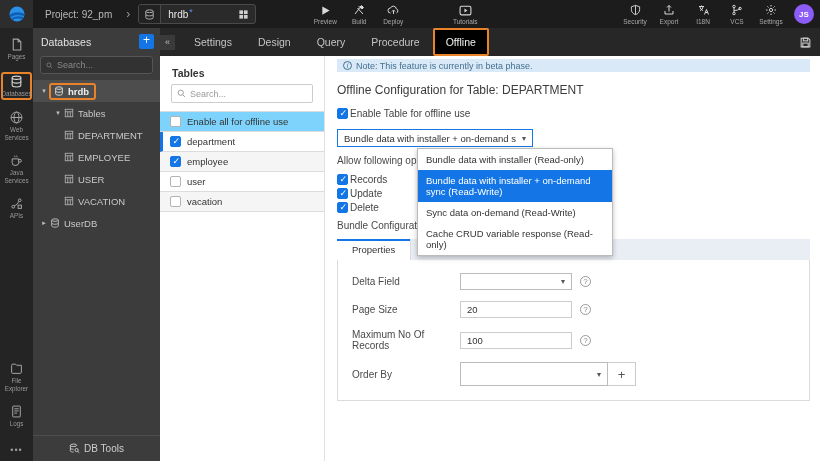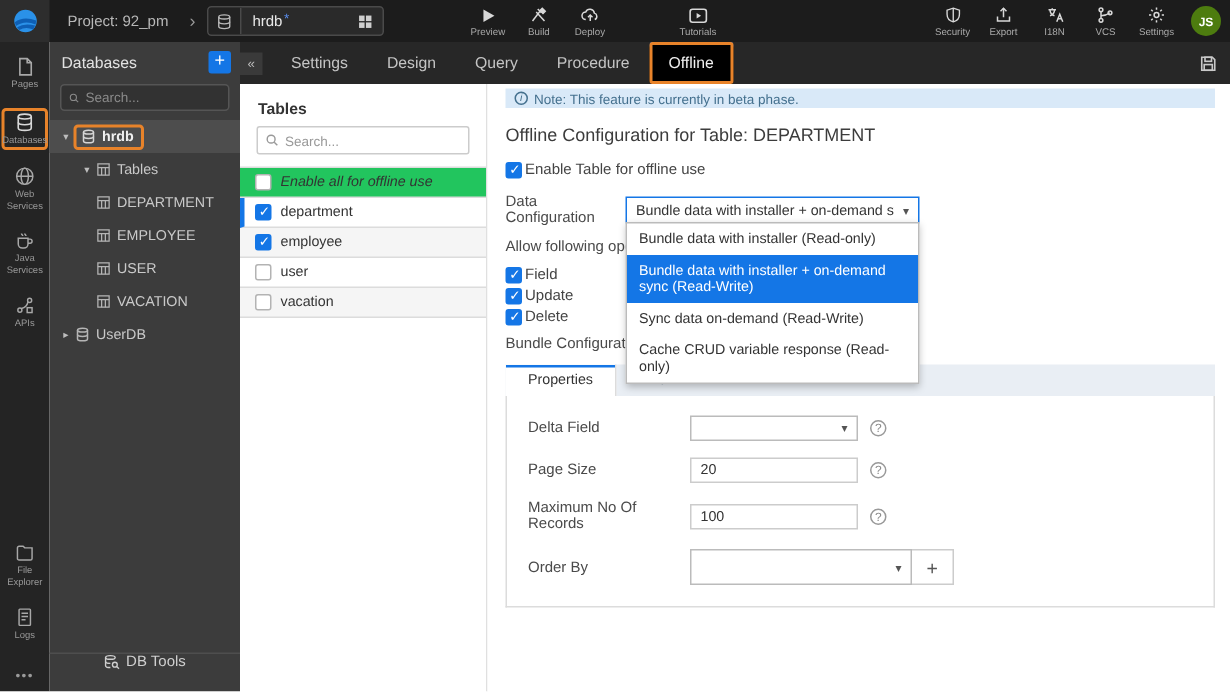--- a/index.html
+++ b/index.html
@@ -18,21 +18,21 @@
     border:1px solid #4a4a4a; border-radius:3px; overflow:hidden; margin-left:4px; width:118px; }
   .dbsel .dbicon-cell { width:22px; height:100%; background:#222; display:flex;
     align-items:center; justify-content:center; border-right:1px solid #4a4a4a; }
   .dbsel .name { color:#e8e8e8; font-size:10px; margin-left:7px; }
   .dbsel .dirty { color:#5b8ff0; font-size:9px; margin-left:1px; transform:translateY(-2px); }
   .dbsel .grid-ic { margin-left:auto; margin-right:6px; }
   .tb-item { display:flex; flex-direction:column; align-items:center; justify-content:center;
     width:34px; height:28px; color:#cfcfcf; cursor:pointer; }
   .tb-item .lbl { font-size:6.5px; color:#a8a8a8; margin-top:1px; white-space:nowrap; }
   .tb-item .icw { height:13px; display:flex; align-items:center; }
-  .avatar { width:20px; height:20px; border-radius:50%; background:#4d7c0f; color:#fff;
+  .avatar { width:20px; height:20px; border-radius:50%; background:#8b5cf6; color:#fff;
     font-size:8px; font-weight:bold; display:flex; align-items:center; justify-content:center;
     margin:0 6px 0 6px; }
   svg.ic { display:block; }
 
   
   .rail { position:absolute; left:0; top:28px; width:33px; height:433px; background:#242424;
     display:flex; flex-direction:column; align-items:center; padding-top:8px; }
   .rail-item { width:33px; display:flex; flex-direction:column; align-items:center;
     color:#989898; margin-bottom:9px; cursor:pointer; padding:2px 0; }
   .rail-item .rlbl { font-size:6.3px; text-align:center; line-height:1.2; margin-top:2px; }
@@ -53,21 +53,21 @@
     width:90px; margin-left:4px; }
   .dbp-search input::placeholder { color:#8a8a8a; }
   .tree { flex:1; font-size:9.5px; color:#c9c9c9; }
   .trow { height:22px; display:flex; align-items:center; cursor:pointer; white-space:nowrap; }
   .trow.sel { background:#4d4d4d; }
   .tarrow { width:10px; text-align:center; color:#bdbdbd; font-size:7px; margin-left:6px; }
   .tico { margin:0 4px 0 1px; display:flex; }
   .hl-orange { display:flex; align-items:center; border:2px solid #e8832a; border-radius:3px;
     padding:1px 5px 1px 2px; }
   .indent1 { padding-left:14px; } .indent2 { padding-left:30px; }
-  .dbtools { height:26px; border-top:1px solid #4e4e4e; display:flex; 
+  .dbtools { height:26px; border-top:1px solid #4e4e4e; display:flex; align-items:center;
     justify-content:center; color:#cfcfcf; font-size:10px; gap:4px; cursor:pointer; }
 
   
   .tabbar { position:absolute; left:160px; top:28px; width:660px; height:28px;
     background:#272727; display:flex; align-items:center; }
   .collapse-btn { width:15px; height:15px; background:#3a3a3a; color:#bbb; font-size:9px;
     display:flex; align-items:center; justify-content:center; margin:0 6px 0 0; cursor:pointer; }
   .tab { color:#c4c4c4; font-size:10.5px; padding:0 13px; height:28px; line-height:28px;
     cursor:pointer; position:relative; }
   .tab.active { background:#000000; color:#f0f0f0; box-shadow:inset 0 2px 0 #1476e6;
@@ -78,21 +78,21 @@
   .tablespanel { position:absolute; left:160px; top:56px; width:165px; height:405px;
     background:#fff; border-right:1px solid #e0e0e0; }
   .tp-title { font-size:10.5px; font-weight:bold; color:#333; padding:11px 12px 5px 12px; }
   .tp-search { margin:0 11px 8px 11px; height:19px; border:1px solid #ccc; border-radius:2px;
     display:flex; align-items:center; padding:0 5px; background:#fff; }
   .tp-search input { border:0; outline:0; font-size:9px; color:#555; width:110px; margin-left:4px; }
   .tp-search input::placeholder { color:#999; }
   .tlist { border-top:1px solid #dcdcdc; }
   .tlrow { height:20px; display:flex; align-items:center; padding-left:10px; gap:6px;
     font-size:9.5px; color:#333; border-bottom:1px solid #dcdcdc; cursor:pointer; background:#fff; }
-  .tlrow.head { background:#22c55e;font-style:italic; }
+  .tlrow.head { background:#7dd3fc; }
   .tlrow.alt { background:#f5f5f5; }
   .tlrow.sel { border-left:3px solid #1476e6; padding-left:7px; }
 
   
   .cb { width:11px; height:11px; border:1px solid #b3b3b3; border-radius:2px; background:#fff;
     flex:0 0 11px; position:relative; cursor:pointer; display:inline-block; }
   .cb.on { background:#1476e6; border-color:#1476e6; }
   .cb.on::after { content:"✓"; position:absolute; left:1.5px; top:-1.5px; color:#fff; font-size:9px; }
 
   
@@ -478,38 +478,37 @@
     </div>
 
     <div class="heading">Offline Configuration for Table: DEPARTMENT</div>
 
     <div class="cbrow">
       <span class="cb on"></span>
       <span>Enable Table for offline use</span>
     </div>
 
     <div class="form-row">
-      <span class="flabel">Data Configuration</span>
       <div class="fselect focused dc-select">
         <span style="overflow:hidden;white-space:nowrap">Bundle data with installer + on-demand sync (Read-Write)</span>
         <span class="caret">▾</span>
       </div>
       <div class="dropdown-menu">
         <div class="dd-item">Bundle data with installer (Read-only)</div>
         <div class="dd-item hl">Bundle data with installer + on-demand sync (Read-Write)</div>
         <div class="dd-item">Sync data on-demand (Read-Write)</div>
         <div class="dd-item">Cache CRUD variable response (Read-only)</div>
       </div>
     </div>
 
     <div class="ops">
       <div class="ops-label">Allow following operations</div>
       <div class="cbrow">
         <span class="cb on"></span>
-        <span>Field</span>
+        <span>Records</span>
       </div>
       <div class="cbrow">
         <span class="cb on"></span>
         <span>Update</span>
       </div>
       <div class="cbrow">
         <span class="cb on"></span>
         <span>Delete</span>
       </div>
     </div>

